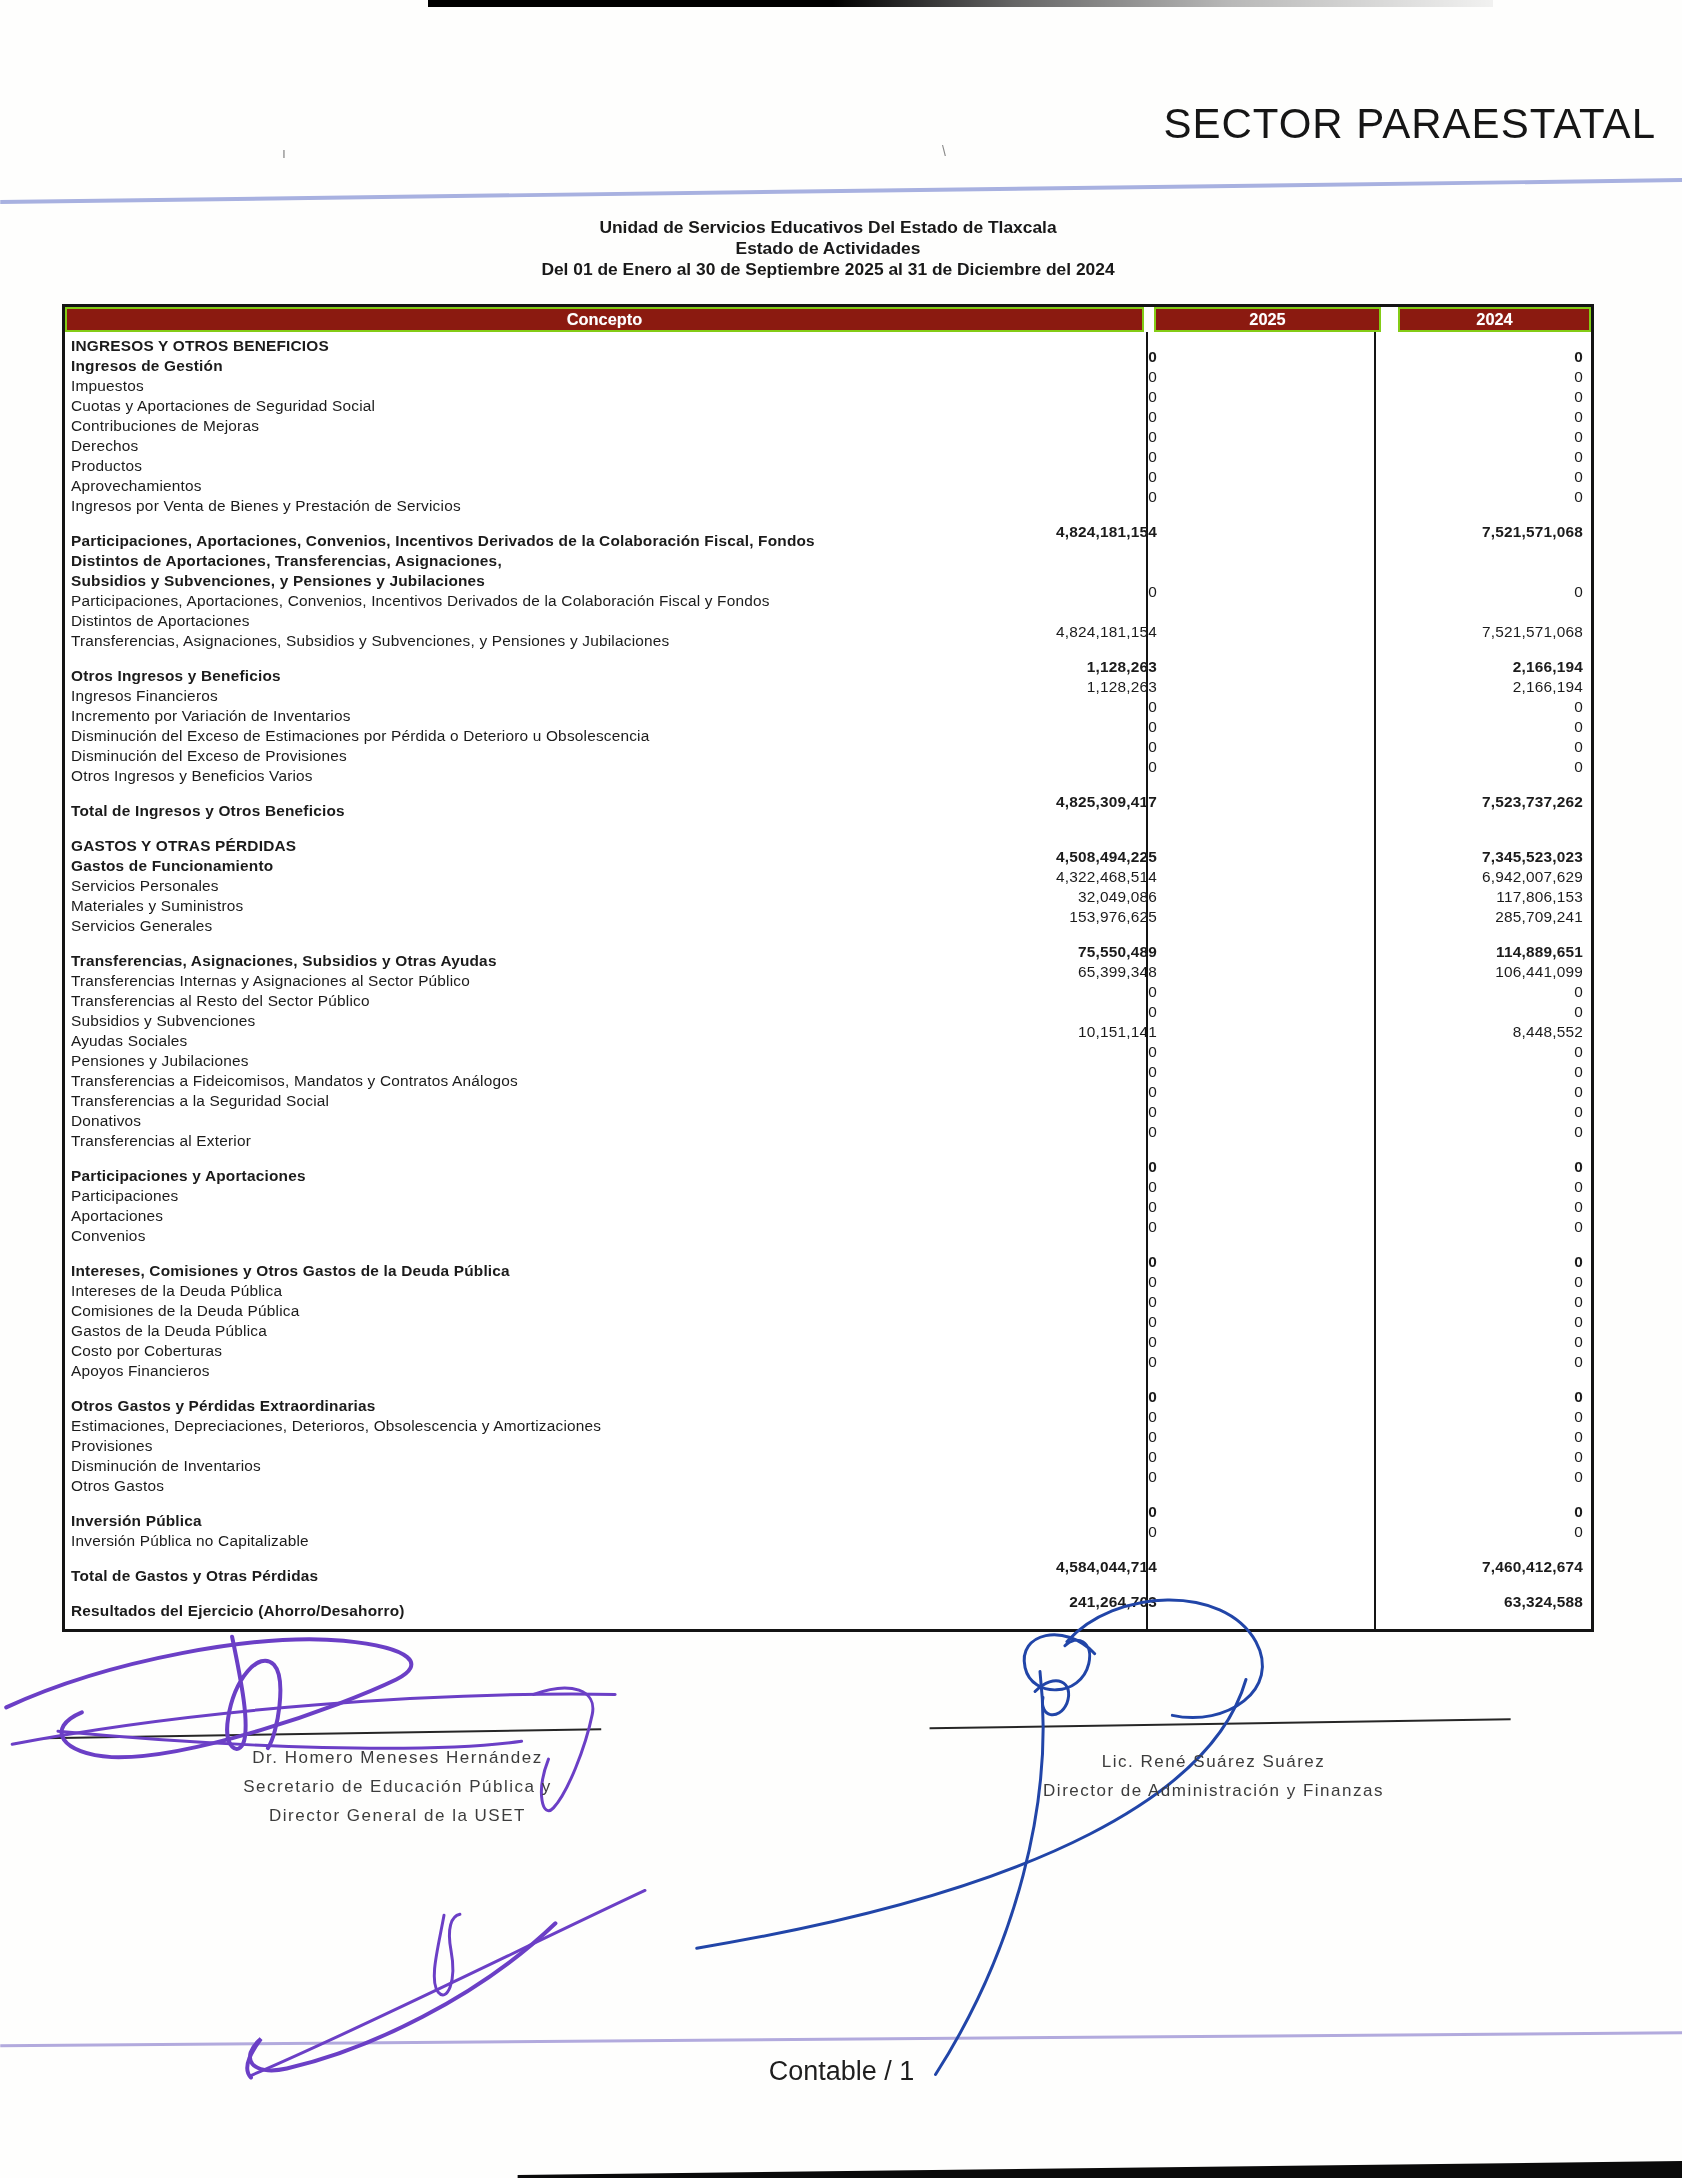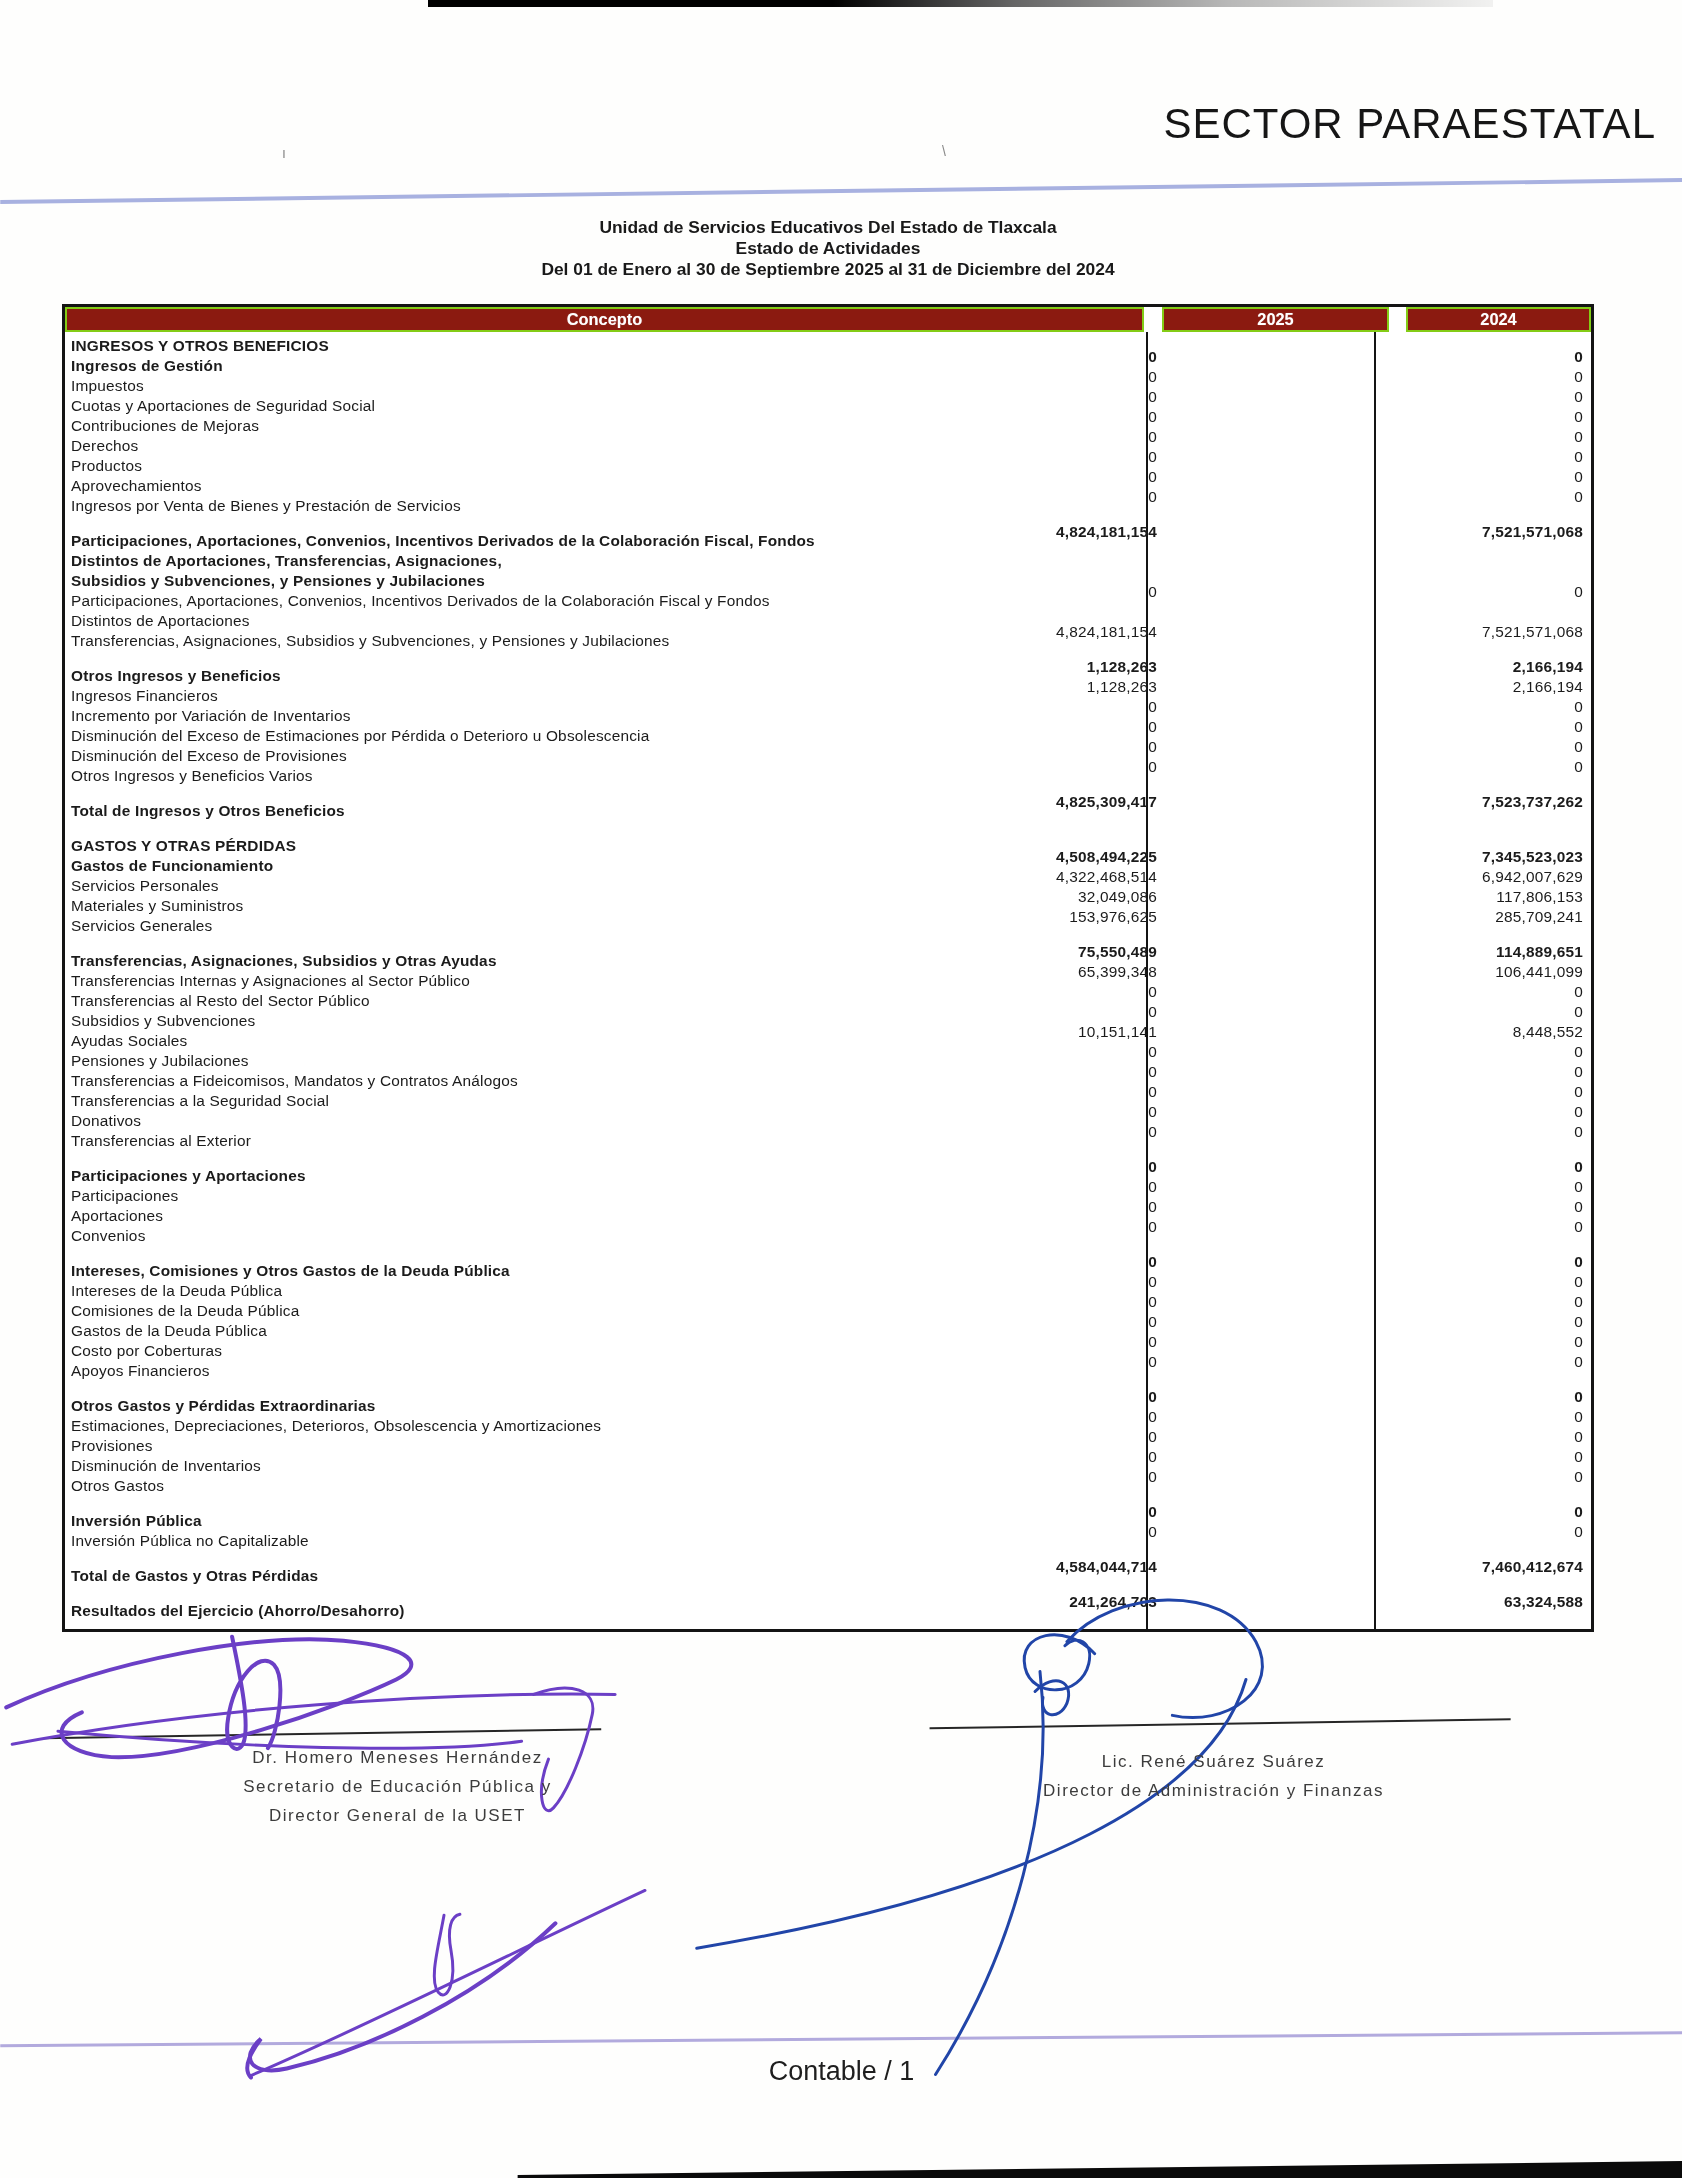--- a/index.html
+++ b/index.html
@@ -29,21 +29,21 @@
     position:absolute; left:62px; top:304px; width:1532px;
     border:3px solid #141414; background:#fff; box-sizing:border-box;
   }
   .t-head{display:flex; height:25px; background:#fff;}
   .t-head .hc{
     background:var(--header-bg,#8b1a10); border:2px solid #84cc16; box-sizing:border-box;
     color:#fff; font-weight:bold; font-size:16.4px; text-align:center; line-height:21px;
     text-shadow:0 0 1px rgba(255,255,255,.4);
   }
   .hc.h-label{width:1079px;}
-  .hc.h-v1{width:227px; margin-left:18px;}
+  .hc.h-v1{width:227px; margin-left:10px;}
   .hc.h-v2{width:213px; margin-left:17px; flex:1;}
   .t-body{position:relative; padding:4px 0 8px 0;}
   .vline{position:absolute; top:0; bottom:0; width:2px; background:#141414;}
   .vline.l1{left:1081px;}
   .vline.l2{left:1309px;}
   .trow{display:flex; align-items:flex-start; font-size:15.4px; line-height:20px; letter-spacing:0.2px;}
   .trow.gap{margin-top:15px;}
   .trow.bold{font-weight:bold;}
   .trow .cl{width:873px; box-sizing:border-box; padding-left:6px;}
   .trow .cv{box-sizing:border-box; text-align:right; white-space:nowrap;}

